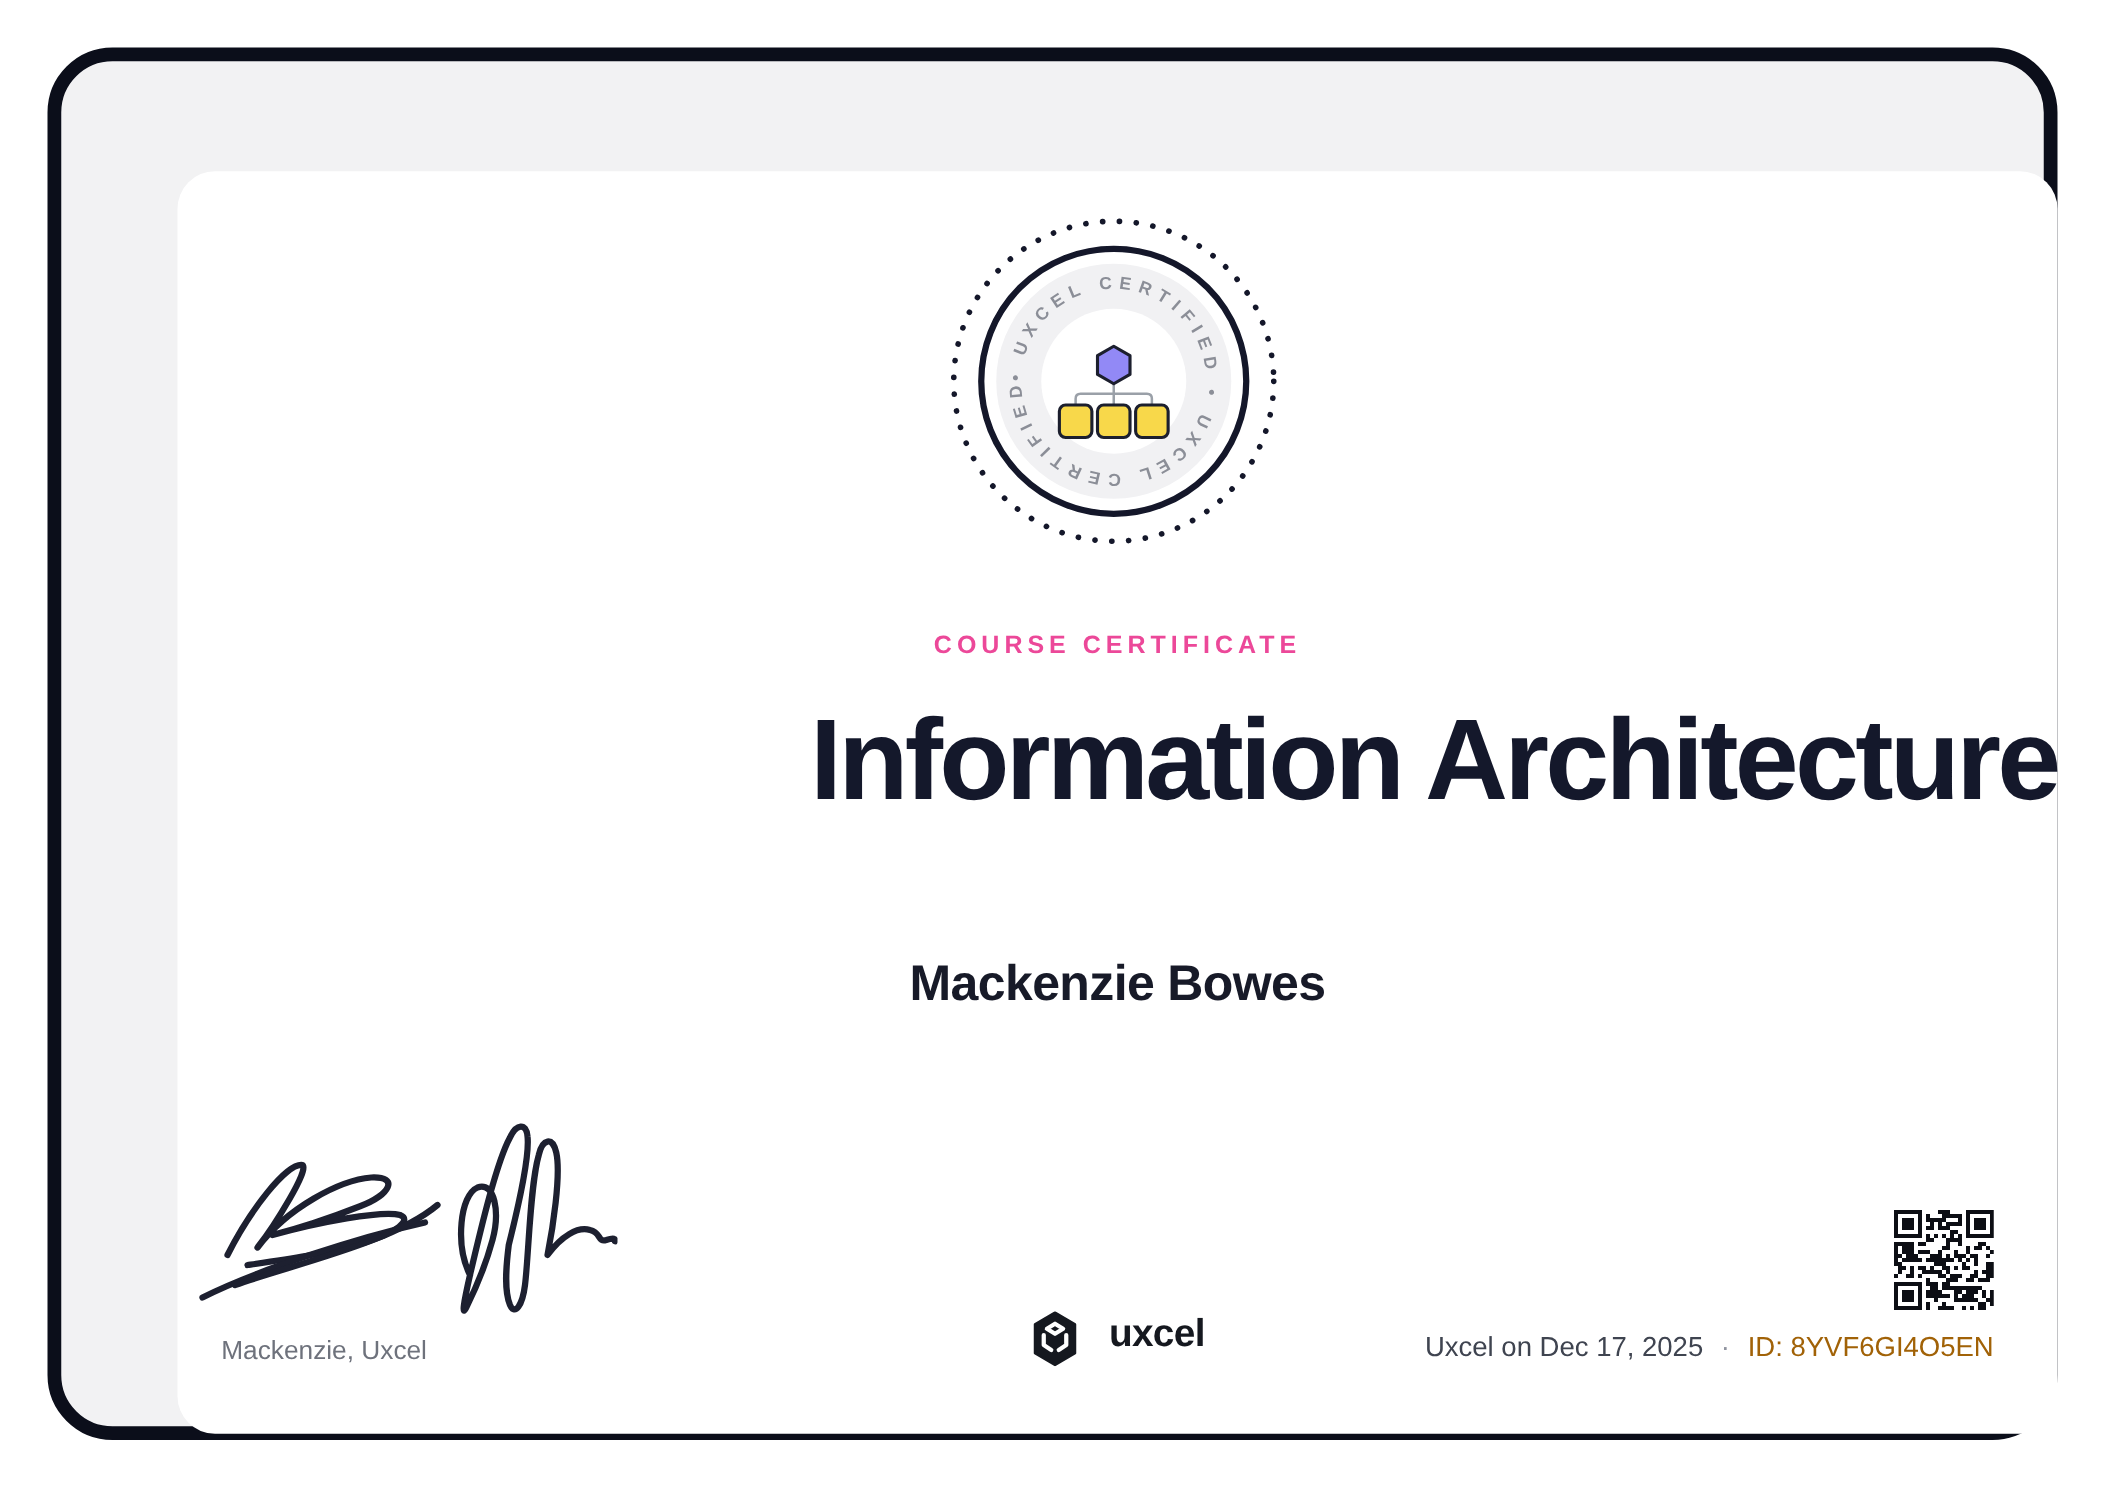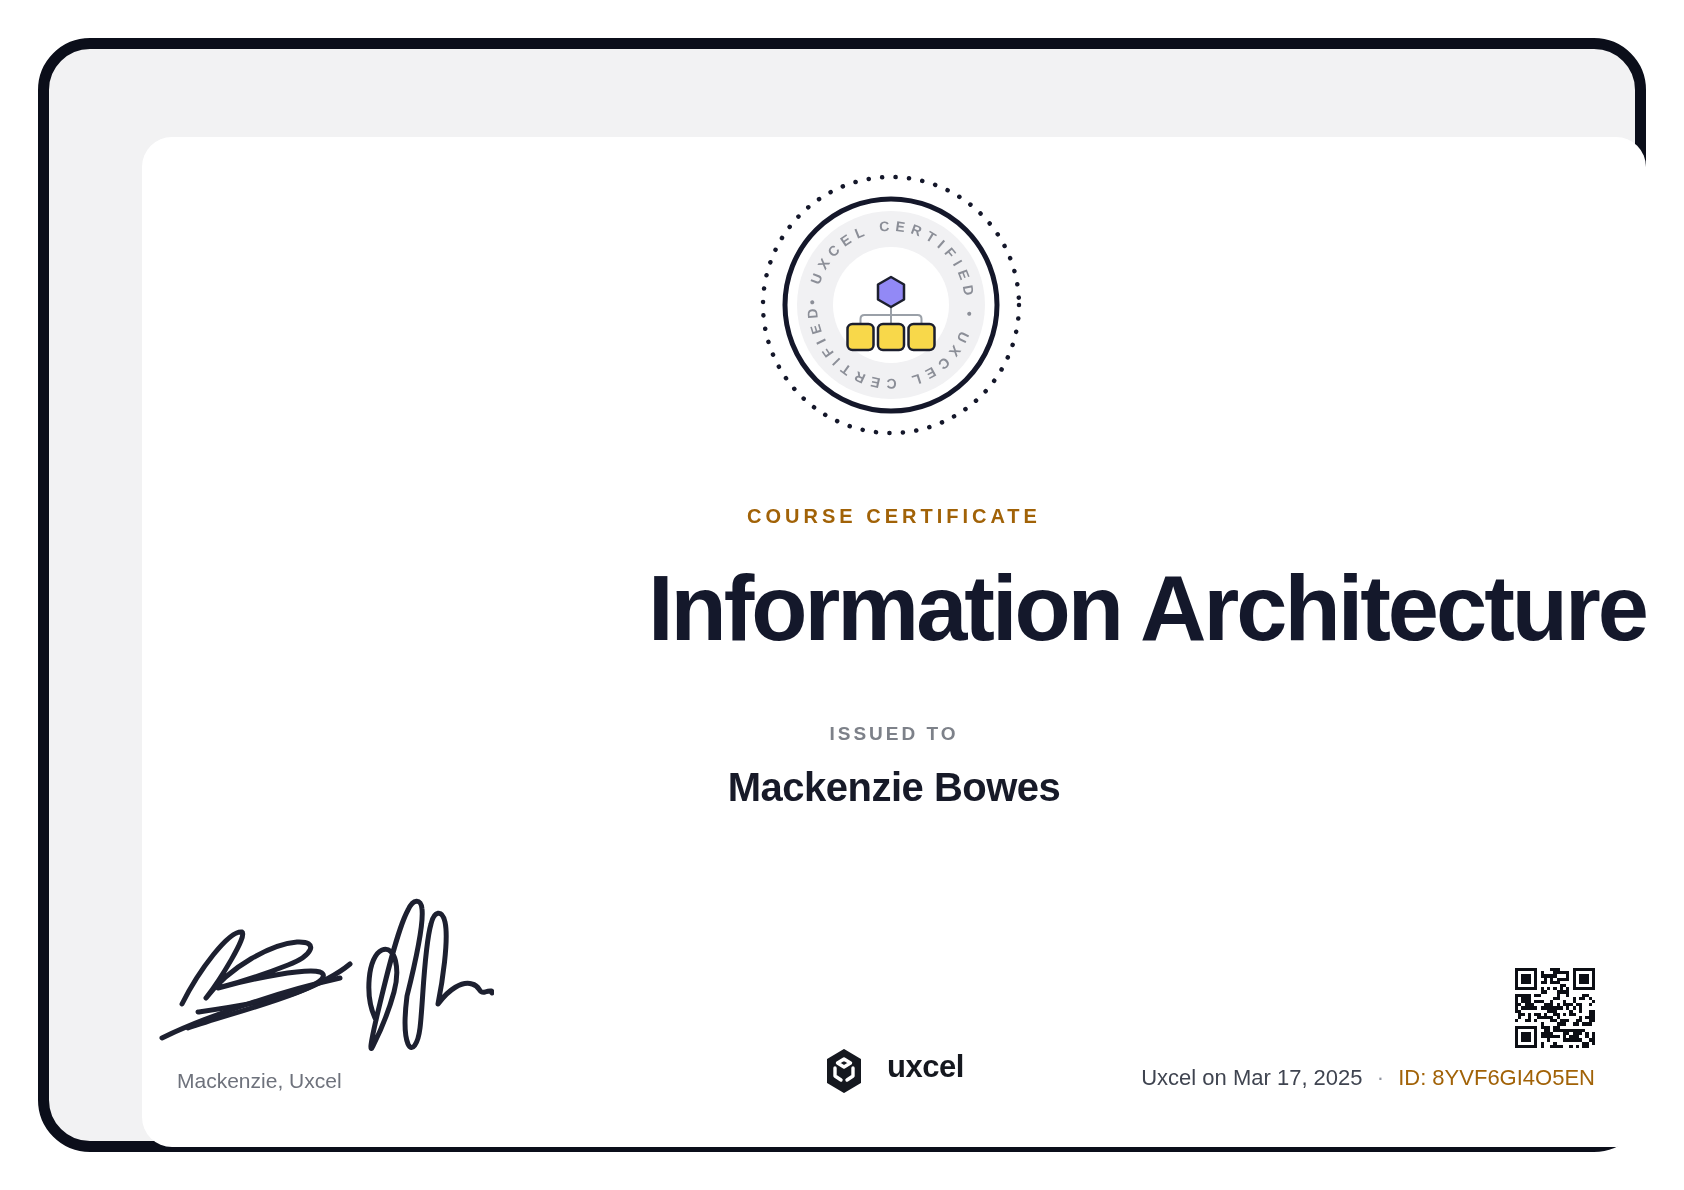--- a/index.html
+++ b/index.html
@@ -12,21 +12,21 @@
     box-sizing:border-box;border:11px solid #0b0e1a;border-radius:52px;
     background:#f2f2f3;
   }
   .card{
     position:absolute;left:93px;top:88px;width:1504px;height:1010px;
     background:#ffffff;border-radius:30px;
   }
   .badge-wrap{position:absolute;left:609px;top:28px;width:280px;height:280px;}
   .eyebrow{
     position:absolute;left:0;top:368px;width:100%;text-align:center;
-    font-size:20px;font-weight:700;letter-spacing:4px;color:#a16207;
+    font-size:20px;font-weight:700;letter-spacing:4px;color:#ec4899;
   }
   .title{
     position:absolute;left:0;top:420px;width:100%;text-align:right;
     font-size:92px;line-height:102px;font-weight:700;letter-spacing:-3px;color:#14182b;
   }
   .issued-to{
     position:absolute;left:0;top:586px;width:100%;text-align:center;
     font-size:19px;font-weight:700;letter-spacing:3px;color:#7d8189;
   }
   .recipient{
@@ -90,21 +90,20 @@
           <polygon points="0,-28 13,-20.5 13,-5.5 0,2 -13,-5.5 -13,-20.5" fill="#9289f6" stroke="#1c1f2e" stroke-width="2.5" stroke-linejoin="round"></polygon>
           <rect x="-43.5" y="19" width="26" height="26" rx="5" fill="#f8d84a" stroke="#1c1f2e" stroke-width="2.5"></rect>
           <rect x="-13" y="19" width="26" height="26" rx="5" fill="#f8d84a" stroke="#1c1f2e" stroke-width="2.5"></rect>
           <rect x="17.5" y="19" width="26" height="26" rx="5" fill="#f8d84a" stroke="#1c1f2e" stroke-width="2.5"></rect>
         </g>
       </svg>
     </div>
 
     <div class="eyebrow">COURSE CERTIFICATE</div>
     <div class="title">Information Architecture</div>
-    <div class="issued-to">ISSUED TO</div>
     <div class="recipient">Mackenzie Bowes</div>
 
     <div class="signatures">
       <svg width="340" height="165" viewBox="0 0 340 165">
         <g fill="none" stroke="#1d2030" stroke-width="5" stroke-linecap="round" stroke-linejoin="round">
 
           <path d="M28,112
             C45,78 75,38 88,40 C94,43 66,88 52,106
             C76,74 118,52 143,50 C166,49 158,64 134,73
             C106,84 80,92 64,96
@@ -134,21 +133,21 @@
         <g fill="none" stroke="#ffffff" stroke-width="3.4" stroke-linecap="round" stroke-linejoin="round">
           <path d="M20,10 L26.5,14 L20,18 L13.5,14 Z"></path>
           <path d="M11,19 L11,27 L17,31"></path>
           <path d="M29,19 L29,27 L23,31"></path>
         </g>
       </svg>
       <span class="brand-word">uxcel</span>
     </div>
 
     <div class="issue-line">
-      <span><span>Uxcel on </span><span>Mar 17, 2025</span></span>
+      <span><span>Uxcel on </span><span>Dec 17, 2025</span></span>
       <span class="dot">·</span>
       <span class="cert-id"><span>ID: </span><span>8YVF6GI4O5EN</span></span>
     </div>
 
     <div class="qr">
       <svg id="qr-svg" width="80" height="80" viewBox="0 0 25 25" shape-rendering="crispEdges">
           <rect x="0" y="0" width="1" height="1" fill="#0c0e14"></rect>
           <rect x="1" y="0" width="1" height="1" fill="#0c0e14"></rect>
           <rect x="2" y="0" width="1" height="1" fill="#0c0e14"></rect>
           <rect x="3" y="0" width="1" height="1" fill="#0c0e14"></rect>

